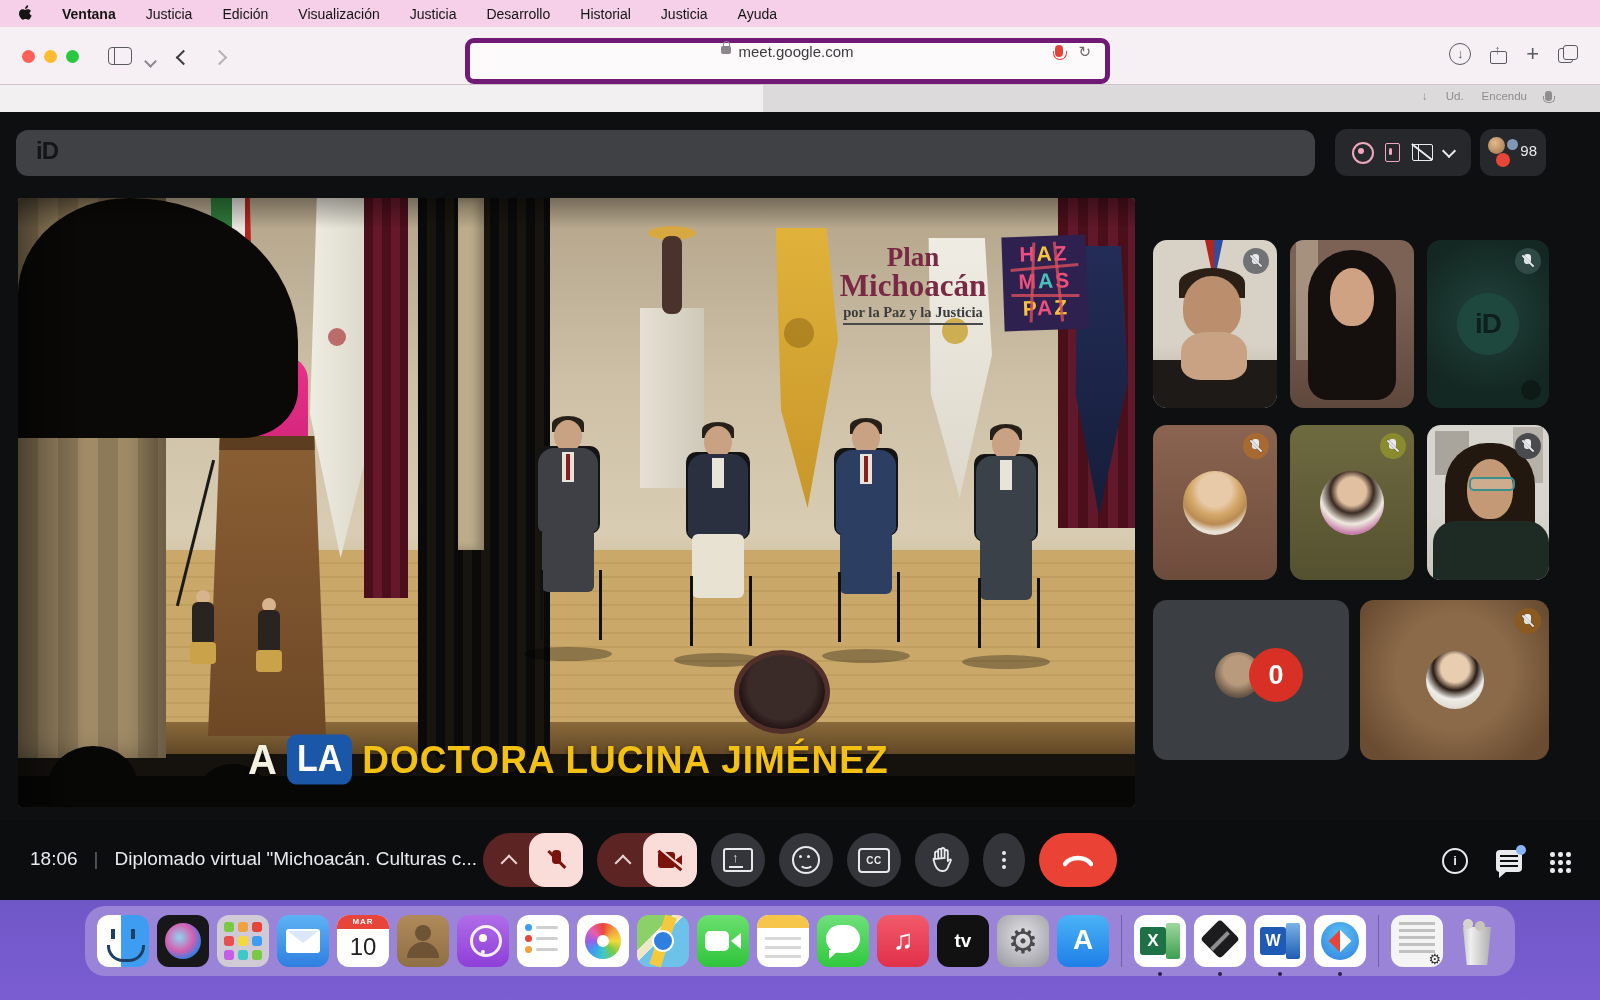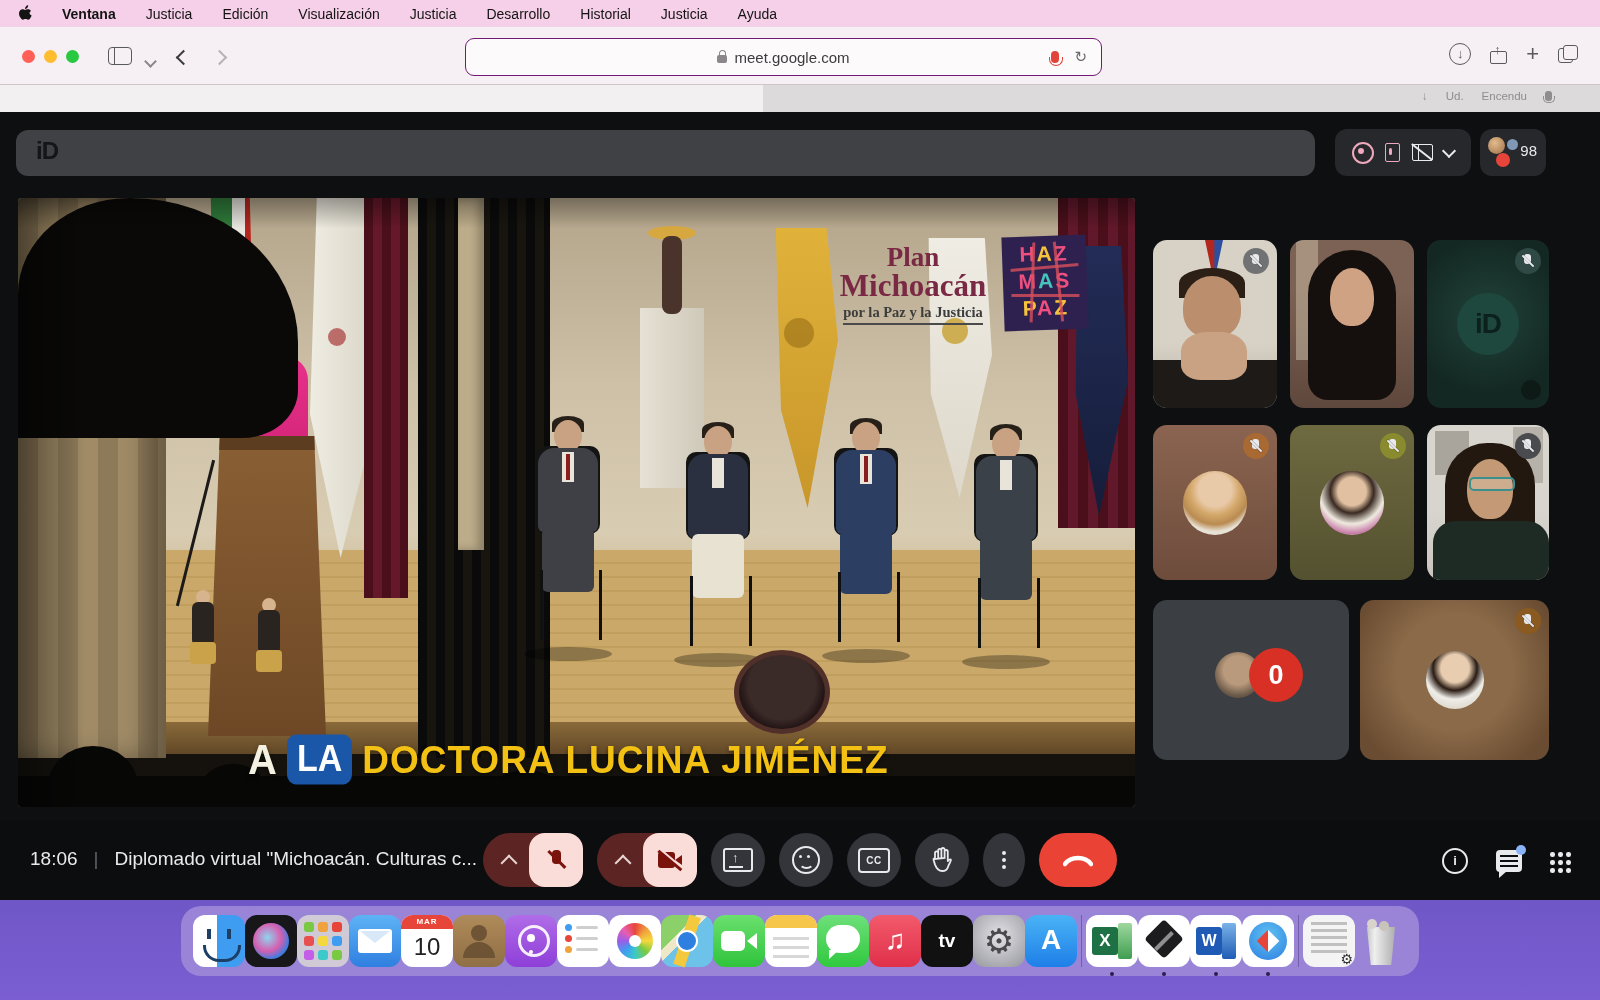--- a/index.html
+++ b/index.html
@@ -39,22 +39,22 @@
   .tl.r{left:22px;background:#ff5f57;}.tl.y{left:44px;background:#febc2e;}.tl.g{left:66px;background:#28c840;}
   .ico-sidebar{position:absolute;left:108px;top:20px;width:22px;height:16px;border:1.8px solid #5a5a5e;border-radius:4px;}
   .ico-sidebar::before{content:"";position:absolute;left:5px;top:0;height:100%;border-left:1.8px solid #5a5a5e;}
   .chev{display:inline-block;width:9px;height:9px;border-left:2.4px solid #3c3c3e;border-bottom:2.4px solid #3c3c3e;}
   .chev.down{transform:rotate(-45deg);width:7px;height:7px;border-color:#8a868c;}
   .chev.left{transform:rotate(45deg);}
   .chev.right{transform:rotate(225deg);border-color:#b9b1b7;}
   .nav-chevs{position:absolute;left:146px;top:25px;}
   .back-btn{position:absolute;left:178px;top:22px;}
   .fwd-btn{position:absolute;left:214px;top:22px;}
-  .urlbar{position:absolute;left:465px;top:11px;width:635px;height:36px;background:#fcfafb;border:1px solid #701a75;
-    border-radius:9px;display:flex;align-items:center;justify-content:center;font-size:15px;color:#3c3c3e;gap:7px;}
+  .urlbar{position:absolute;left:465px;top:11px;width:635px;height:36px;background:#fcfafb;border:5px solid #701a75;
+    border-radius:9px;display:flex;align-items:flex-start;justify-content:center;font-size:15px;color:#3c3c3e;gap:7px;}
   .ico-lock{position:relative;width:10px;height:8px;background:#8a868c;border-radius:2px;margin-top:3px;}
   .ico-lock::before{content:"";position:absolute;left:1.5px;top:-5px;width:7px;height:6px;border:1.6px solid #8a868c;border-bottom:none;border-radius:4px 4px 0 0;box-sizing:border-box;}
   .url-mic{position:absolute;right:42px;color:#e0443a;}
   .url-mic .ico-mic{background:#e0443a;}
   .url-mic .ico-mic::after{border-color:#e0443a;}
   .url-reload{position:absolute;right:14px;font-size:15px;color:#6e6a70;}
   .tb-right{position:absolute;right:22px;top:16px;display:flex;gap:19px;align-items:center;color:#5a5a5e;}
   .ico-dl{width:22px;height:22px;border:1.7px solid #5a5a5e;border-radius:50%;text-align:center;line-height:20px;font-size:13px;box-sizing:border-box;}
   .ico-share{width:17px;height:19px;}
   .ico-share::before{content:"";position:absolute;left:0;bottom:0;width:17px;height:13px;border:1.7px solid #5a5a5e;border-radius:2px;box-sizing:border-box;}
@@ -234,21 +234,21 @@
   .mb-right{position:absolute;right:28px;top:28px;display:flex;gap:28px;align-items:center;}
   .ico-info{width:22px;height:22px;border:2px solid #e8eaed;border-radius:50%;color:#e8eaed;font-size:13px;font-weight:bold;text-align:center;line-height:21px;}
   .ico-chat{position:relative;width:26px;height:22px;background:#e8eaed;border-radius:4px;}
   .ico-chat::before{content:"";position:absolute;left:4px;top:5px;width:18px;height:2.4px;background:#0c0d0f;box-shadow:0 5px 0 #0c0d0f,0 10px 0 #0c0d0f;}
   .ico-chat::after{content:"";position:absolute;left:3px;bottom:-6px;width:0;height:0;border-top:7px solid #e8eaed;border-right:8px solid transparent;}
   .chat-dot{position:absolute;right:-4px;top:-5px;width:10px;height:10px;border-radius:50%;background:#8ab4f8;}
   .ico-grid9{width:4.5px;height:4.5px;background:#e8eaed;border-radius:50%;
     box-shadow:8px 0 0 #e8eaed,16px 0 0 #e8eaed,0 8px 0 #e8eaed,8px 8px 0 #e8eaed,16px 8px 0 #e8eaed,0 16px 0 #e8eaed,8px 16px 0 #e8eaed,16px 16px 0 #e8eaed;margin:-8px 0 0 -8px;}
   
   .dock{position:absolute;left:50%;transform:translateX(-50%);bottom:24px;height:70px;background:rgba(158,138,218,.88);
-    border-radius:20px;display:flex;align-items:center;padding:0 12px;}
+    border-radius:20px;display:flex;align-items:center;padding:0 12px;gap:8px;}
   .dicon{position:relative;width:52px;height:52px;border-radius:12px;flex:0 0 auto;}
   .rundot{position:absolute;left:50%;bottom:-9px;width:4px;height:4px;border-radius:50%;background:#2a1f4e;transform:translateX(-50%);}
   .dsep{width:1px;height:52px;background:rgba(40,30,80,.35);margin:0 4px;flex:0 0 auto;}
   .d-finder{background:linear-gradient(90deg,#fff 0 46%,#3e9df0 46%);overflow:hidden;}
   .d-finder::after{content:"";position:absolute;left:10px;top:30px;width:32px;height:14px;border:3px solid #1d3f66;border-top:none;border-radius:0 0 16px 16px;}
   .d-finder::before{content:"";position:absolute;left:14px;top:14px;width:4px;height:10px;background:#1d3f66;box-shadow:20px 0 0 #1d3f66;}
   .d-siri{background:#17171a;}
   .d-siri::after{content:"";position:absolute;left:8px;top:8px;width:36px;height:36px;border-radius:50%;background:radial-gradient(circle at 40% 40%,#8fd4f0 0%,#d55fb0 45%,#3a7de0 72%,#101018 100%);}
   .d-launch{background:#cfcad6;display:grid;grid-template-columns:repeat(3,10px);grid-template-rows:repeat(3,10px);gap:4px;place-content:center;}
   .d-launch i{border-radius:3px;}

